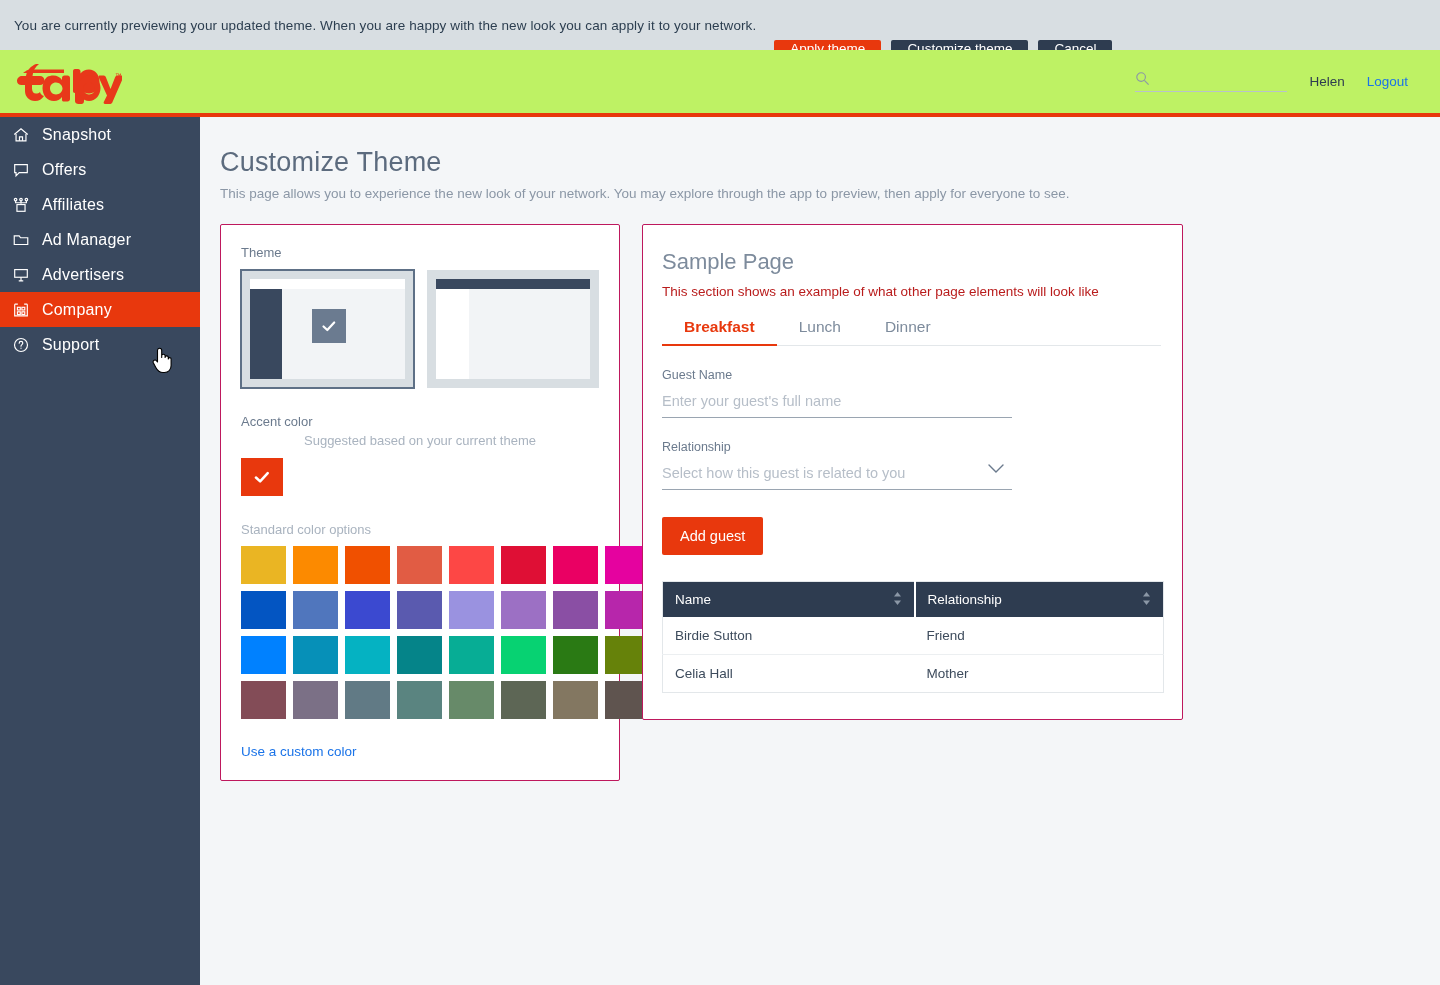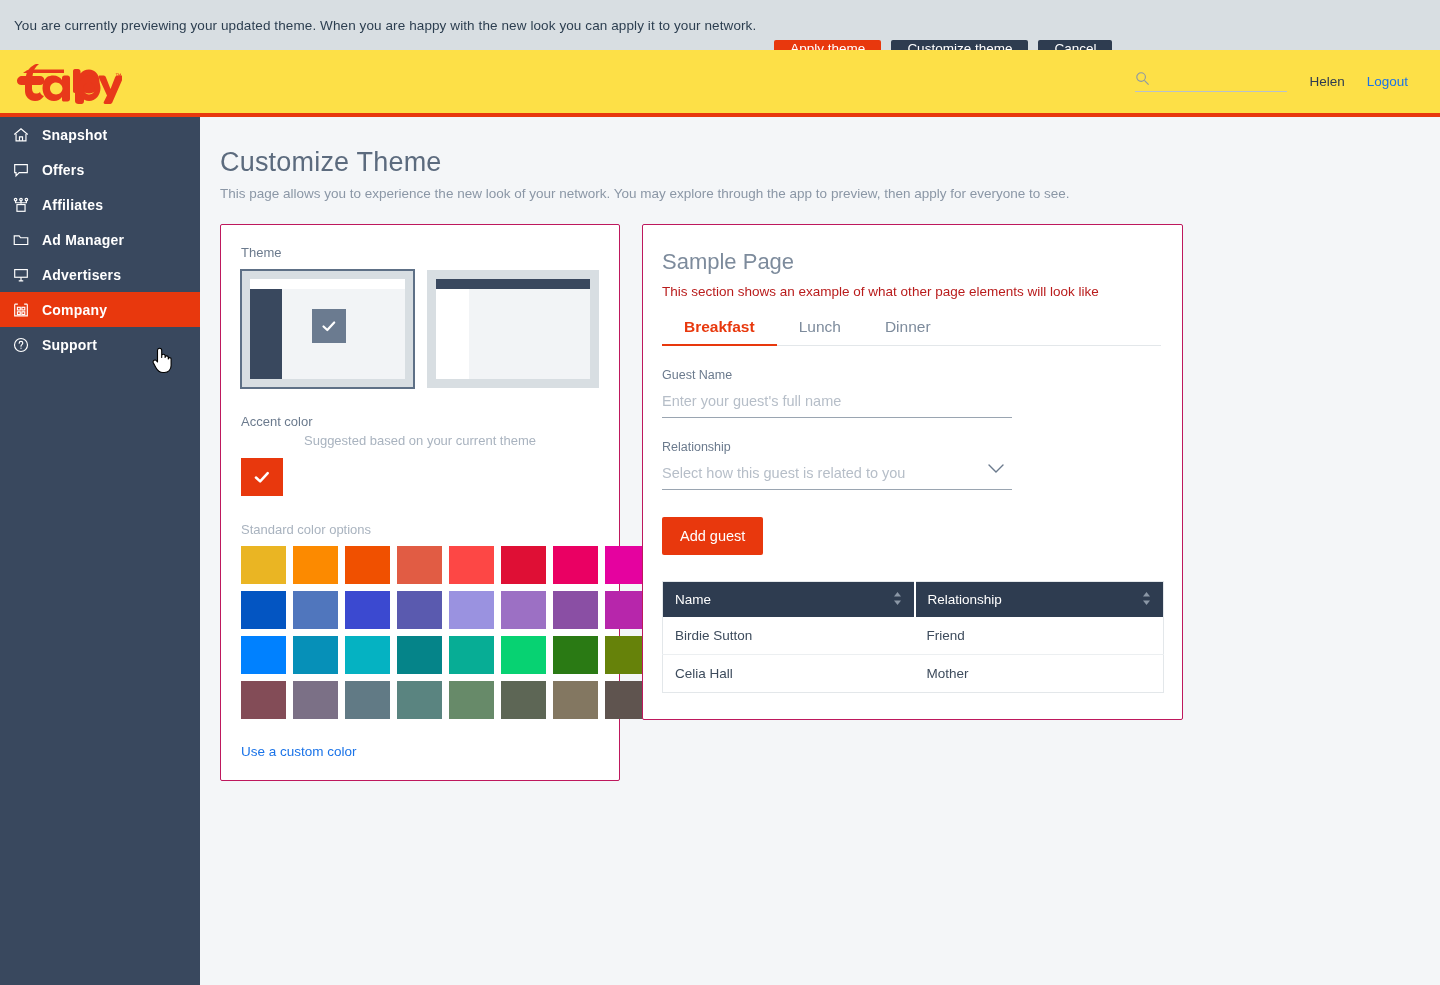--- a/index.html
+++ b/index.html
@@ -35,21 +35,21 @@
     color: #ffffff;
     line-height: 1;
     margin-top: 48px;
   }
   .btn-apply { background: #e8380d; }
   .btn-dark  { background: #2e3c50; }
 
   
   .top-header {
     height: 63px;
-    background: #fde047;
+    background: #bef264;
     display: flex;
     align-items: center;
     padding: 0 32px 0 16px;
     position: relative;
   }
   .logo { width: 106px; height: 44px; display:block; }
   .header-right {
     margin-left: auto;
     display: flex;
     align-items: center;
@@ -88,21 +88,21 @@
     display: flex;
     align-items: center;
     gap: 12px;
     height: 35px;
     padding-left: 11px;
     color: #ffffff;
     cursor: pointer;
     position: relative;
   }
   .nav-item .ico { width: 19px; height: 19px; display:flex; align-items:center; justify-content:center; flex:0 0 19px; }
-  .nav-item .label { font-size: 14px; font-weight: bold; letter-spacing: 0.2px; }
+  .nav-item .label { font-size: 16px; font-weight: normal; letter-spacing: 0.2px; }
   .nav-item.active { background: #e8380d; }
 
   
   .content {
     flex: 1;
     background: #f4f6f8;
     padding: 30px 0 0 20px;
     overflow: hidden;
     position: relative;
   }

